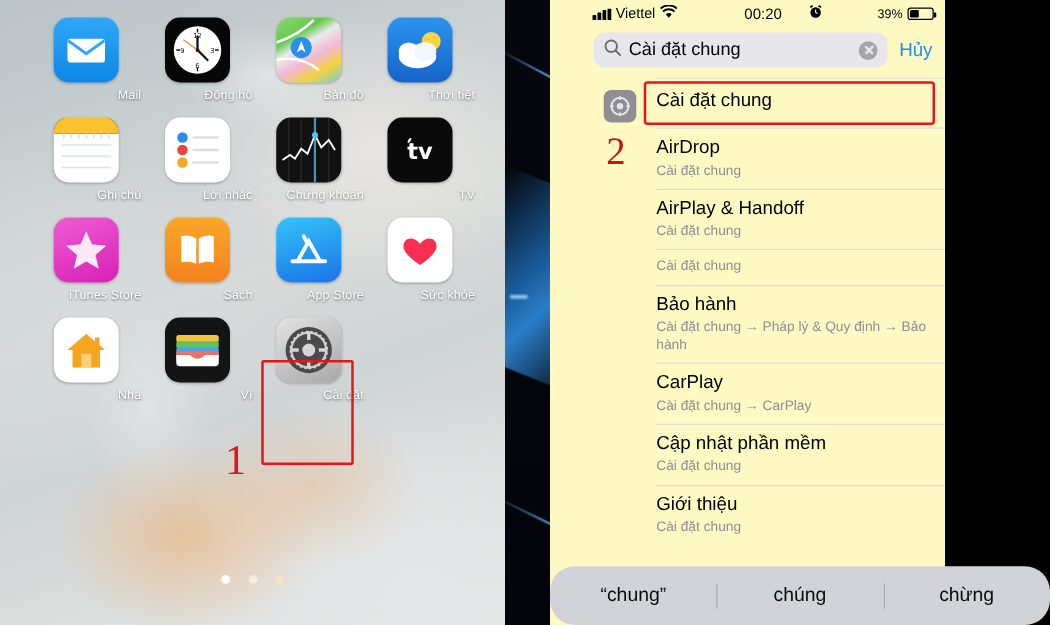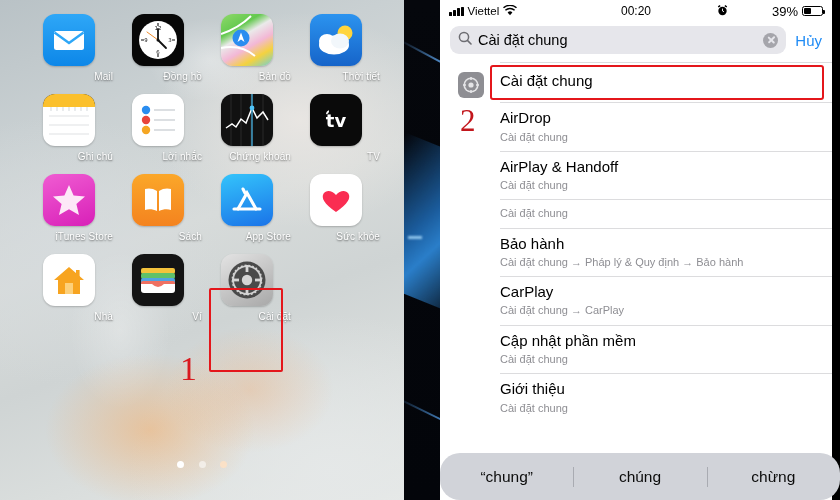--- a/index.html
+++ b/index.html
@@ -77,34 +77,34 @@
     position:relative; width:36px; height:500px; overflow:hidden;
     background:linear-gradient(180deg,#05070c 0%,#04060b 40%,#03050a 100%);
   }
   .seam i { position:absolute; display:block; }
   .streak1{ left:-30px; top:150px; width:120px; height:150px; background:linear-gradient(115deg,rgba(21,77,140,0) 0%,#1b5d9e 45%,#2a7ec9 60%,rgba(21,77,140,0) 100%); transform:rotate(22deg); filter:blur(.4px); }
   .streak2{ left:-10px; top:60px; width:90px; height:2px; background:linear-gradient(90deg,rgba(70,130,190,0),#4b83bd,rgba(70,130,190,0)); transform:rotate(28deg); }
   .streak3{ left:-14px; top:418px; width:100px; height:2px; background:linear-gradient(90deg,rgba(70,130,190,0),#3f77b0,rgba(70,130,190,0)); transform:rotate(26deg); }
   .streak4{ left:4px; top:236px; width:14px; height:3px; background:#8fc4ec; filter:blur(1px); }
 
   
-  .phone { position:relative; width:392px; height:500px; background:#ffffff; }
+  .phone { position:relative; width:316px; height:500px; background:#fef9c3;padding-left:25px; }
   .statusbar {
     height:22px; display:flex; align-items:center; padding:0 9px;
     font-size:11.5px; color:#000; font-weight:700;
   }
   .sb-left { display:flex; align-items:center; gap:4px; width:120px; }
   .sb-center { flex:1; text-align:center; font-size:12px; font-weight:400; }
   .sb-right { display:flex; align-items:center; justify-content:flex-end; gap:4px; width:120px; }
   .bars { display:flex; align-items:flex-end; gap:1.5px; height:9px; }
   .bars b { width:2.5px; background:#000; border-radius:.5px; display:block; }
   .bars b:nth-child(1){height:4px;} .bars b:nth-child(2){height:6px;}
   .bars b:nth-child(3){height:8px;} .bars b:nth-child(4){height:9px;background:#000;}
   .carrier{ font-size:11.5px; font-weight:400; }
-  .pct { font-size:13px; font-weight:400;margin-left:40px; }
+  .pct { font-size:10px; font-weight:400;margin-left:40px; }
   .batt { width:21px; height:10px; border:1.2px solid #000; border-radius:2.5px; position:relative; padding:1px; }
   .batt::after{ content:""; position:absolute; right:-3px; top:3px; width:1.6px; height:4px; background:#000; border-radius:0 1px 1px 0; }
   .batt i { display:block; height:100%; width:39%; background:#000; border-radius:1px; }
 
   .searchrow { display:flex; align-items:center; padding:4px 10px 8px; gap:9px; }
   .searchfield {
     flex:1; height:28px; background:#e6e6eb; border-radius:9px;
     display:flex; align-items:center; padding:0 8px; gap:6px;
   }
   .s-text { flex:1; font-size:14.5px; color:#000; }

